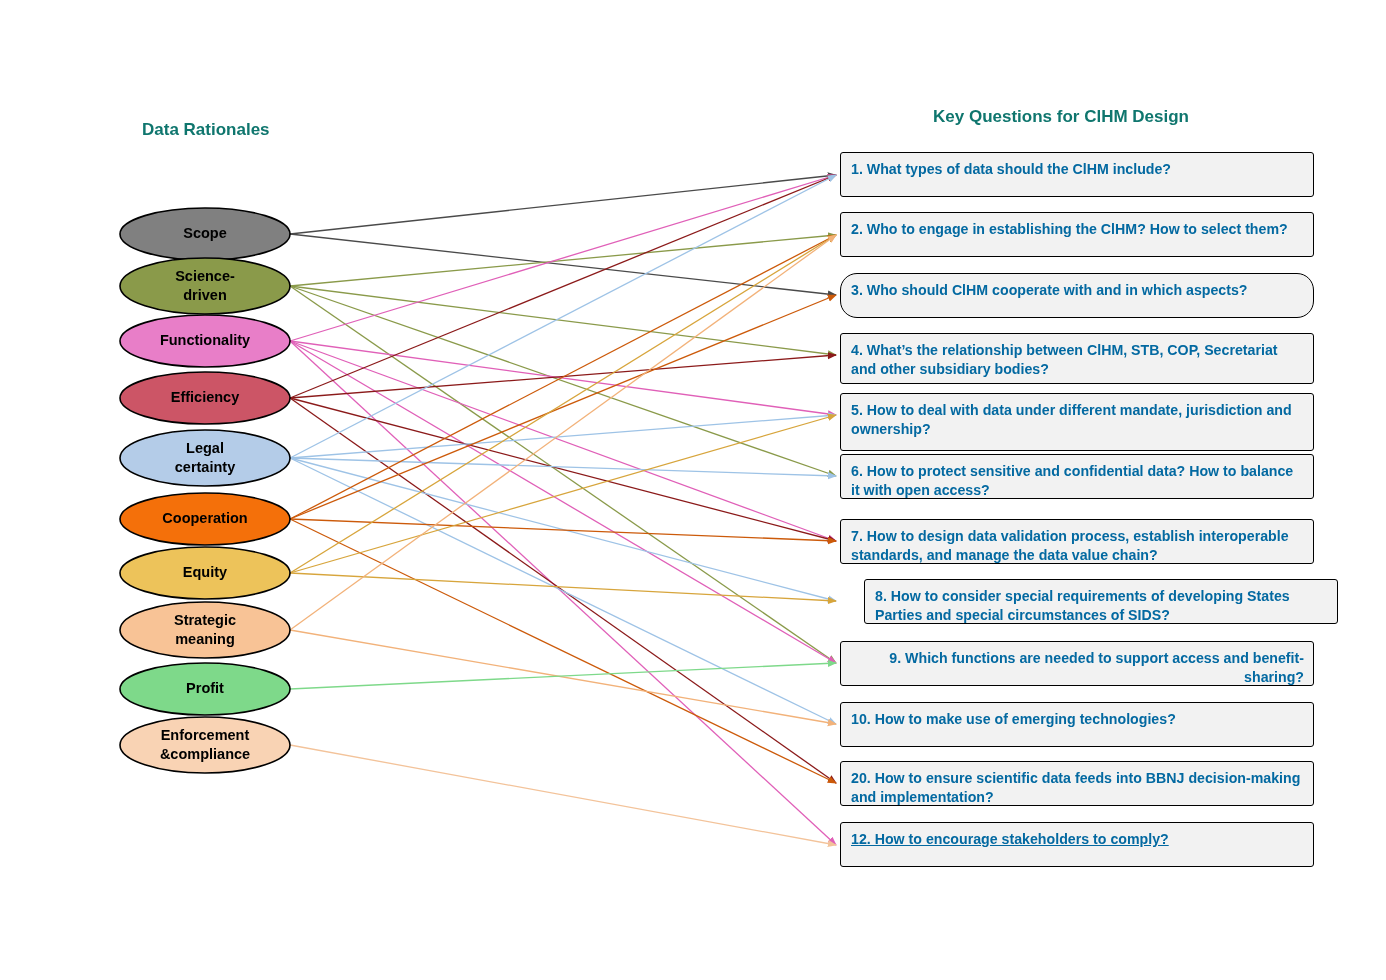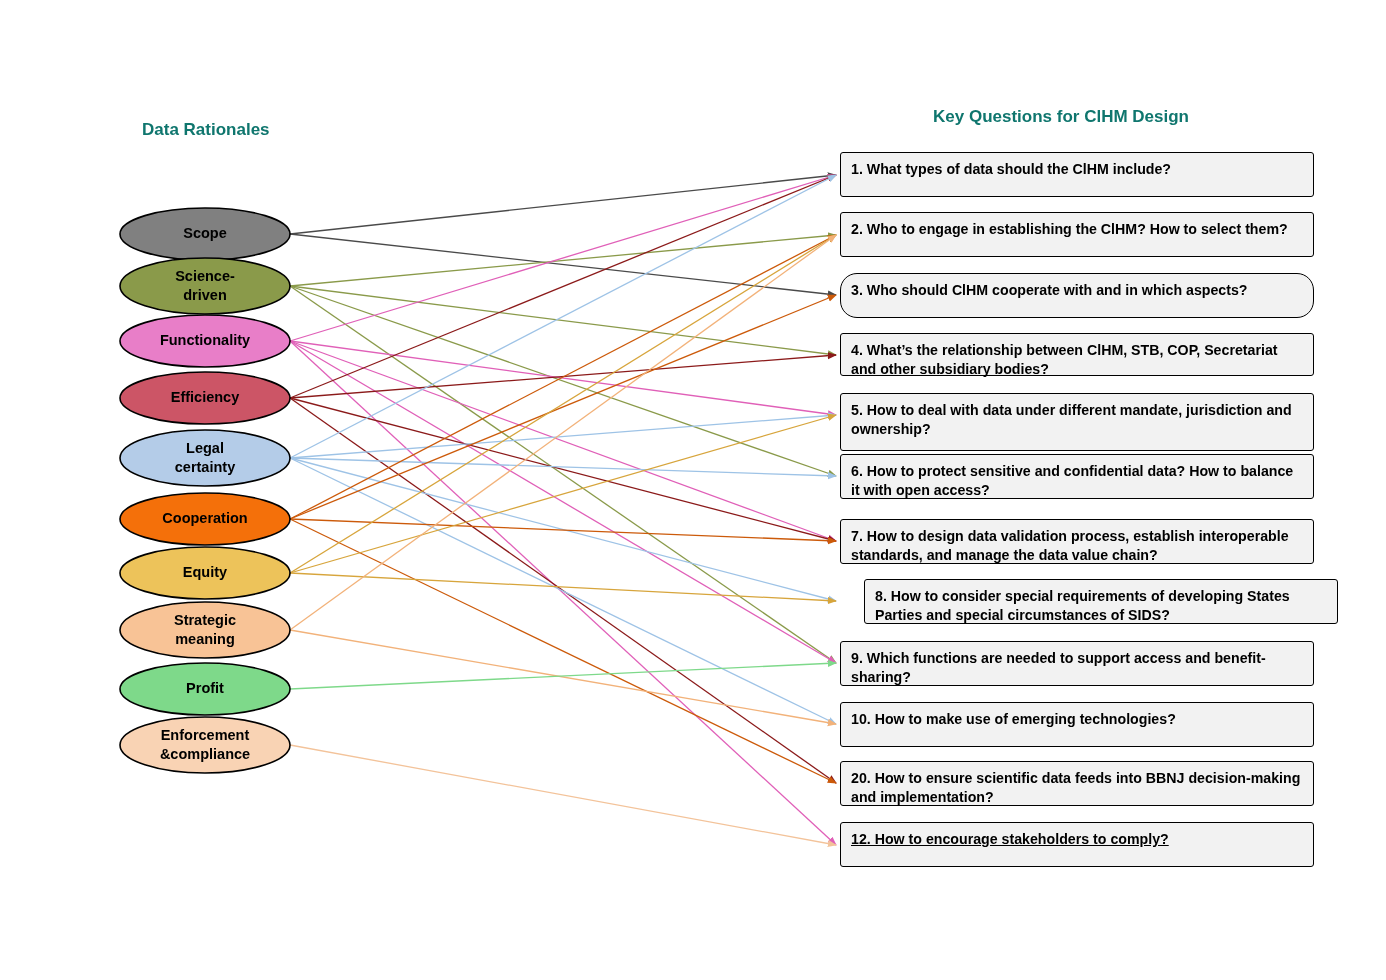--- a/index.html
+++ b/index.html
@@ -40,21 +40,21 @@
     pointer-events: none;
   }
   .q-box {
     position: absolute;
     box-sizing: border-box;
     background: #f2f2f2;
     border: 1.6px solid #000000;
     border-radius: 3px;
     font-size: 14.2px;
     font-weight: bold;
-    color: #000000;
+    color: #0369a1;
     padding: 7px 9px 6px 10px;
     line-height: 1.32;
     left: 840px;
     width: 474px;
   }
 </style>
 </head>
 <body>
 
 <div class="heading" id="left-heading">Data Rationales</div>
@@ -165,22 +165,22 @@
     <g>
       <ellipse cx="205" cy="745" rx="85" ry="28" fill="#f9d3b4" stroke="#000000" stroke-width="1.6"></ellipse>
       <text class="node-label" x="205"><tspan x="205" y="736">Enforcement</tspan><tspan x="205" y="755">&amp;compliance</tspan></text>
     </g>
   </svg>
 
 <div id="question-layer">
     <div class="q-box" style="top: 152px; height: 45px;">1. What types of data should the ClHM include?</div>
     <div class="q-box" style="top: 212px; height: 45px;">2. Who to engage in establishing the ClHM? How to select them?</div>
     <div class="q-box" style="top: 273px; height: 45px; border-radius: 17px;">3. Who should ClHM cooperate with and in which aspects?</div>
-    <div class="q-box" style="top: 333px; height: 43px;">4. What’s the relationship between ClHM, STB, COP, Secretariat and other subsidiary bodies?</div>
+    <div class="q-box" style="top: 333px; height: 51px;">4. What’s the relationship between ClHM, STB, COP, Secretariat and other subsidiary bodies?</div>
     <div class="q-box" style="top: 393px; height: 58px;">5. How to deal with data under different mandate, jurisdiction and ownership?</div>
     <div class="q-box" style="top: 454px; height: 45px;">6. How to protect sensitive and confidential data? How to balance it with open access?</div>
     <div class="q-box" style="top: 519px; height: 45px;">7. How to design data validation process, establish interoperable standards, and manage the data value chain?</div>
     <div class="q-box" style="top: 579px; height: 45px; margin-left: 24px;">8. How to consider special requirements of developing States Parties and special circumstances of SIDS?</div>
-    <div class="q-box" style="top: 641px; height: 45px;">9. Which functions are needed to support access and benefit-sharing?</div>
+    <div class="q-box" style="top: 641px; height: 45px; text-align: right;">9. Which functions are needed to support access and benefit-sharing?</div>
     <div class="q-box" style="top: 702px; height: 45px;">10. How to make use of emerging technologies?</div>
     <div class="q-box" style="top: 761px; height: 45px;">20. How to ensure scientific data feeds into BBNJ decision-making and implementation?</div>
     <div class="q-box" style="top: 822px; height: 45px; text-decoration: underline;">12. How to encourage stakeholders to comply?</div>
   </div>
 
 </body></html>

